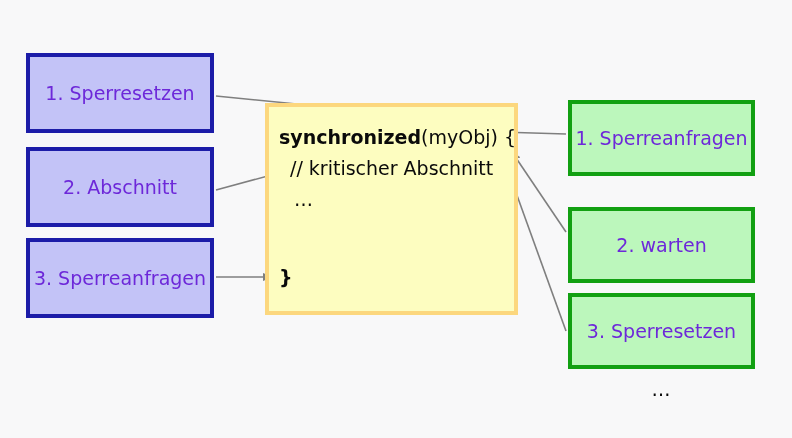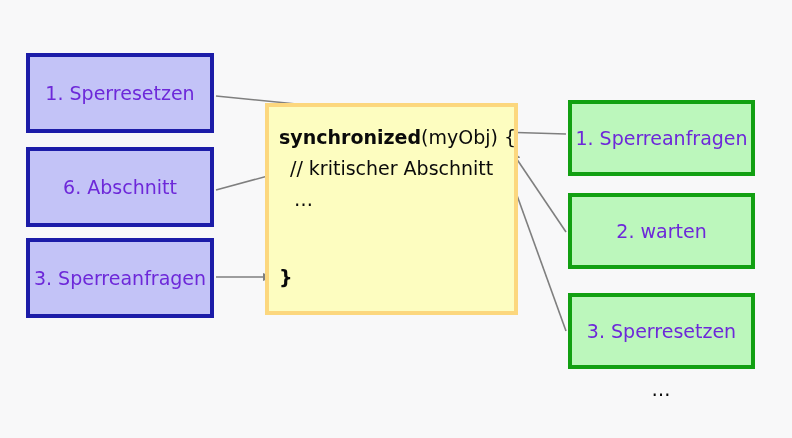--- a/index.html
+++ b/index.html
@@ -123,21 +123,21 @@
 
     <line x1="566" y1="331" x2="510" y2="176" stroke="#7f7f7f" stroke-width="1.6" marker-end="url(#ah)"></line>
   </svg>
 
   <div class="box box-blue" style="left:26px; top:53px; width:188px; height:80px;">
     <span class="box-line">1. Sperre</span>
     <span class="box-line">setzen</span>
   </div>
 
   <div class="box box-blue" style="left:26px; top:147px; width:188px; height:80px;">
-    <span class="box-line">6. Abschnitt</span>
+    <span class="box-line">2. Abschnitt</span>
   </div>
 
   <div class="box box-blue" style="left:26px; top:238px; width:188px; height:80px;">
     <span class="box-line">3. Sperre</span>
     <span class="box-line">anfragen</span>
   </div>
 
   <div id="code-box">
     <div class="code-line line-2">// kritischer Abschnitt</div>
     <div class="code-line line-1">
@@ -145,21 +145,21 @@
     </div>
     <div class="code-line line-3">…</div>
     <div class="code-line line-4">}</div>
   </div>
 
   <div class="box box-green" style="left:568px; top:100px; width:187px; height:76px;">
     <span class="box-line">1. Sperre</span>
     <span class="box-line">anfragen</span>
   </div>
 
-  <div class="box box-green" style="left:568px; top:193px; width:187px; height:76px;text-align:center;">
+  <div class="box box-green" style="left:568px; top:207px; width:187px; height:76px;text-align:center;">
     <span class="box-line">2. warten</span>
   </div>
 
   <div class="box box-green" style="left:568px; top:293px; width:187px; height:76px;">
     <span class="box-line">3. Sperre</span>
     <span class="box-line">setzen</span>
   </div>
 
   <div id="green-ellipsis">…</div>
 

